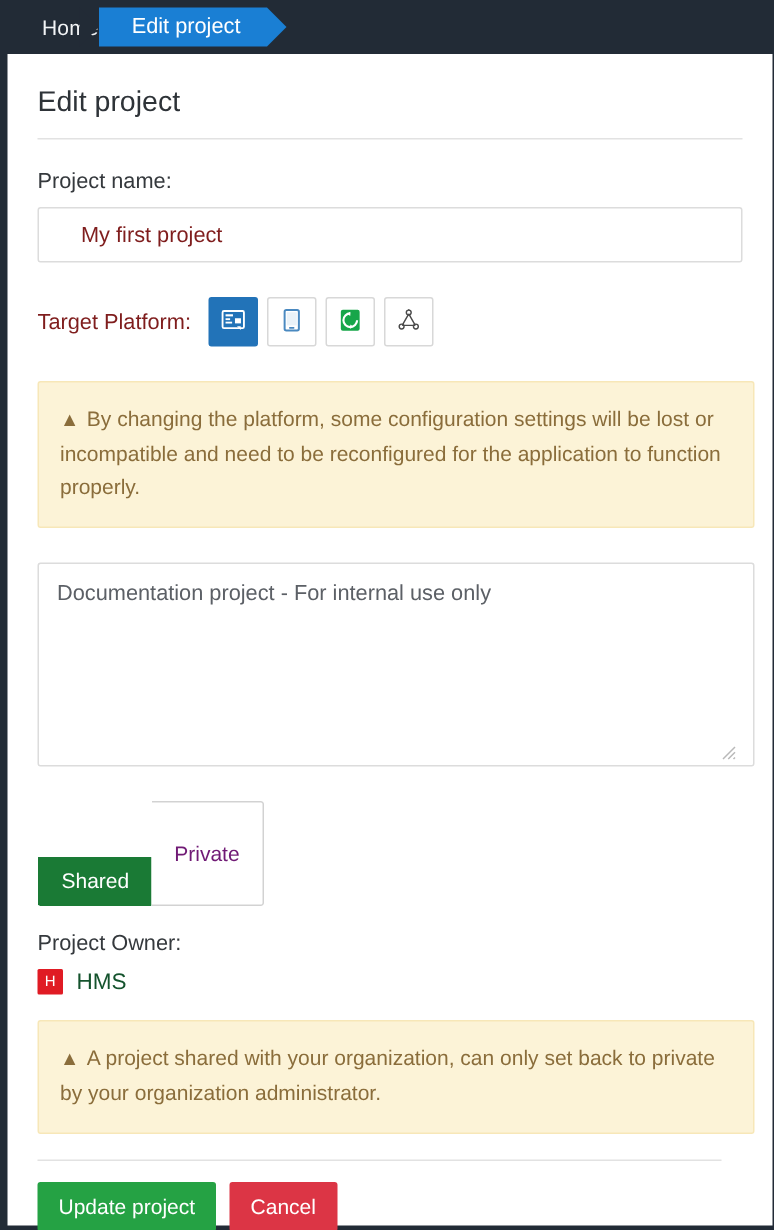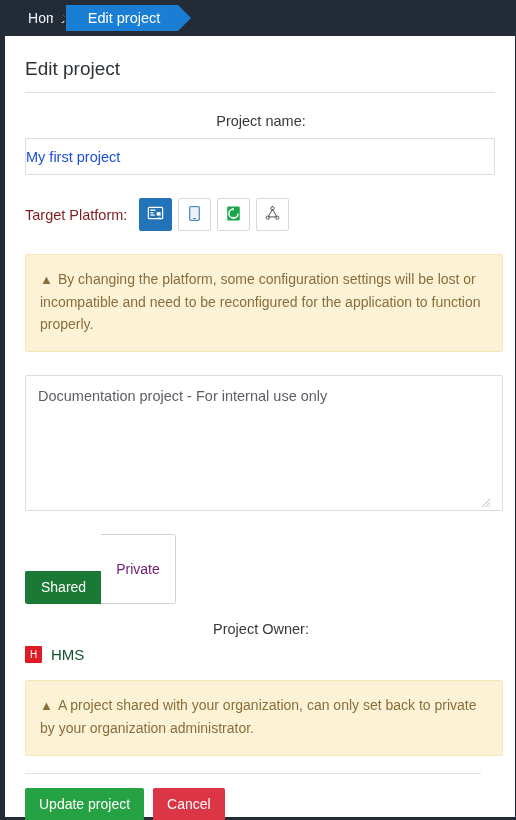--- a/index.html
+++ b/index.html
@@ -94,35 +94,34 @@
   .title-rule {
     border: 0;
     border-top: 1px solid #e2e2e2;
     margin: 0 2px 20px 6px;
   }
 
   .field-label {
     font-size: 14.5px;
     color: #35393d;
     margin: 0 0 9px 6px;
-    text-align: center;
   }
 
   .text-input {
     display: block;
     width: 470px;
     height: 37px;
     margin: 0 0 0 6px;
-    padding: 0 0;
+    padding: 0 28px;
     border: 1px solid #dcdcdc;
     border-radius: 2px;
     background: #ffffff;
     font-family: "Liberation Sans", sans-serif;
     font-size: 14.5px;
-    color: #1d4ed8;
+    color: #7f1d1d;
     outline: none;
   }
 
   .spacer-22 { height: 23px; }
   .spacer-16 { height: 17px; }
 
   
   .platform-row {
     display: flex;
     align-items: center;

